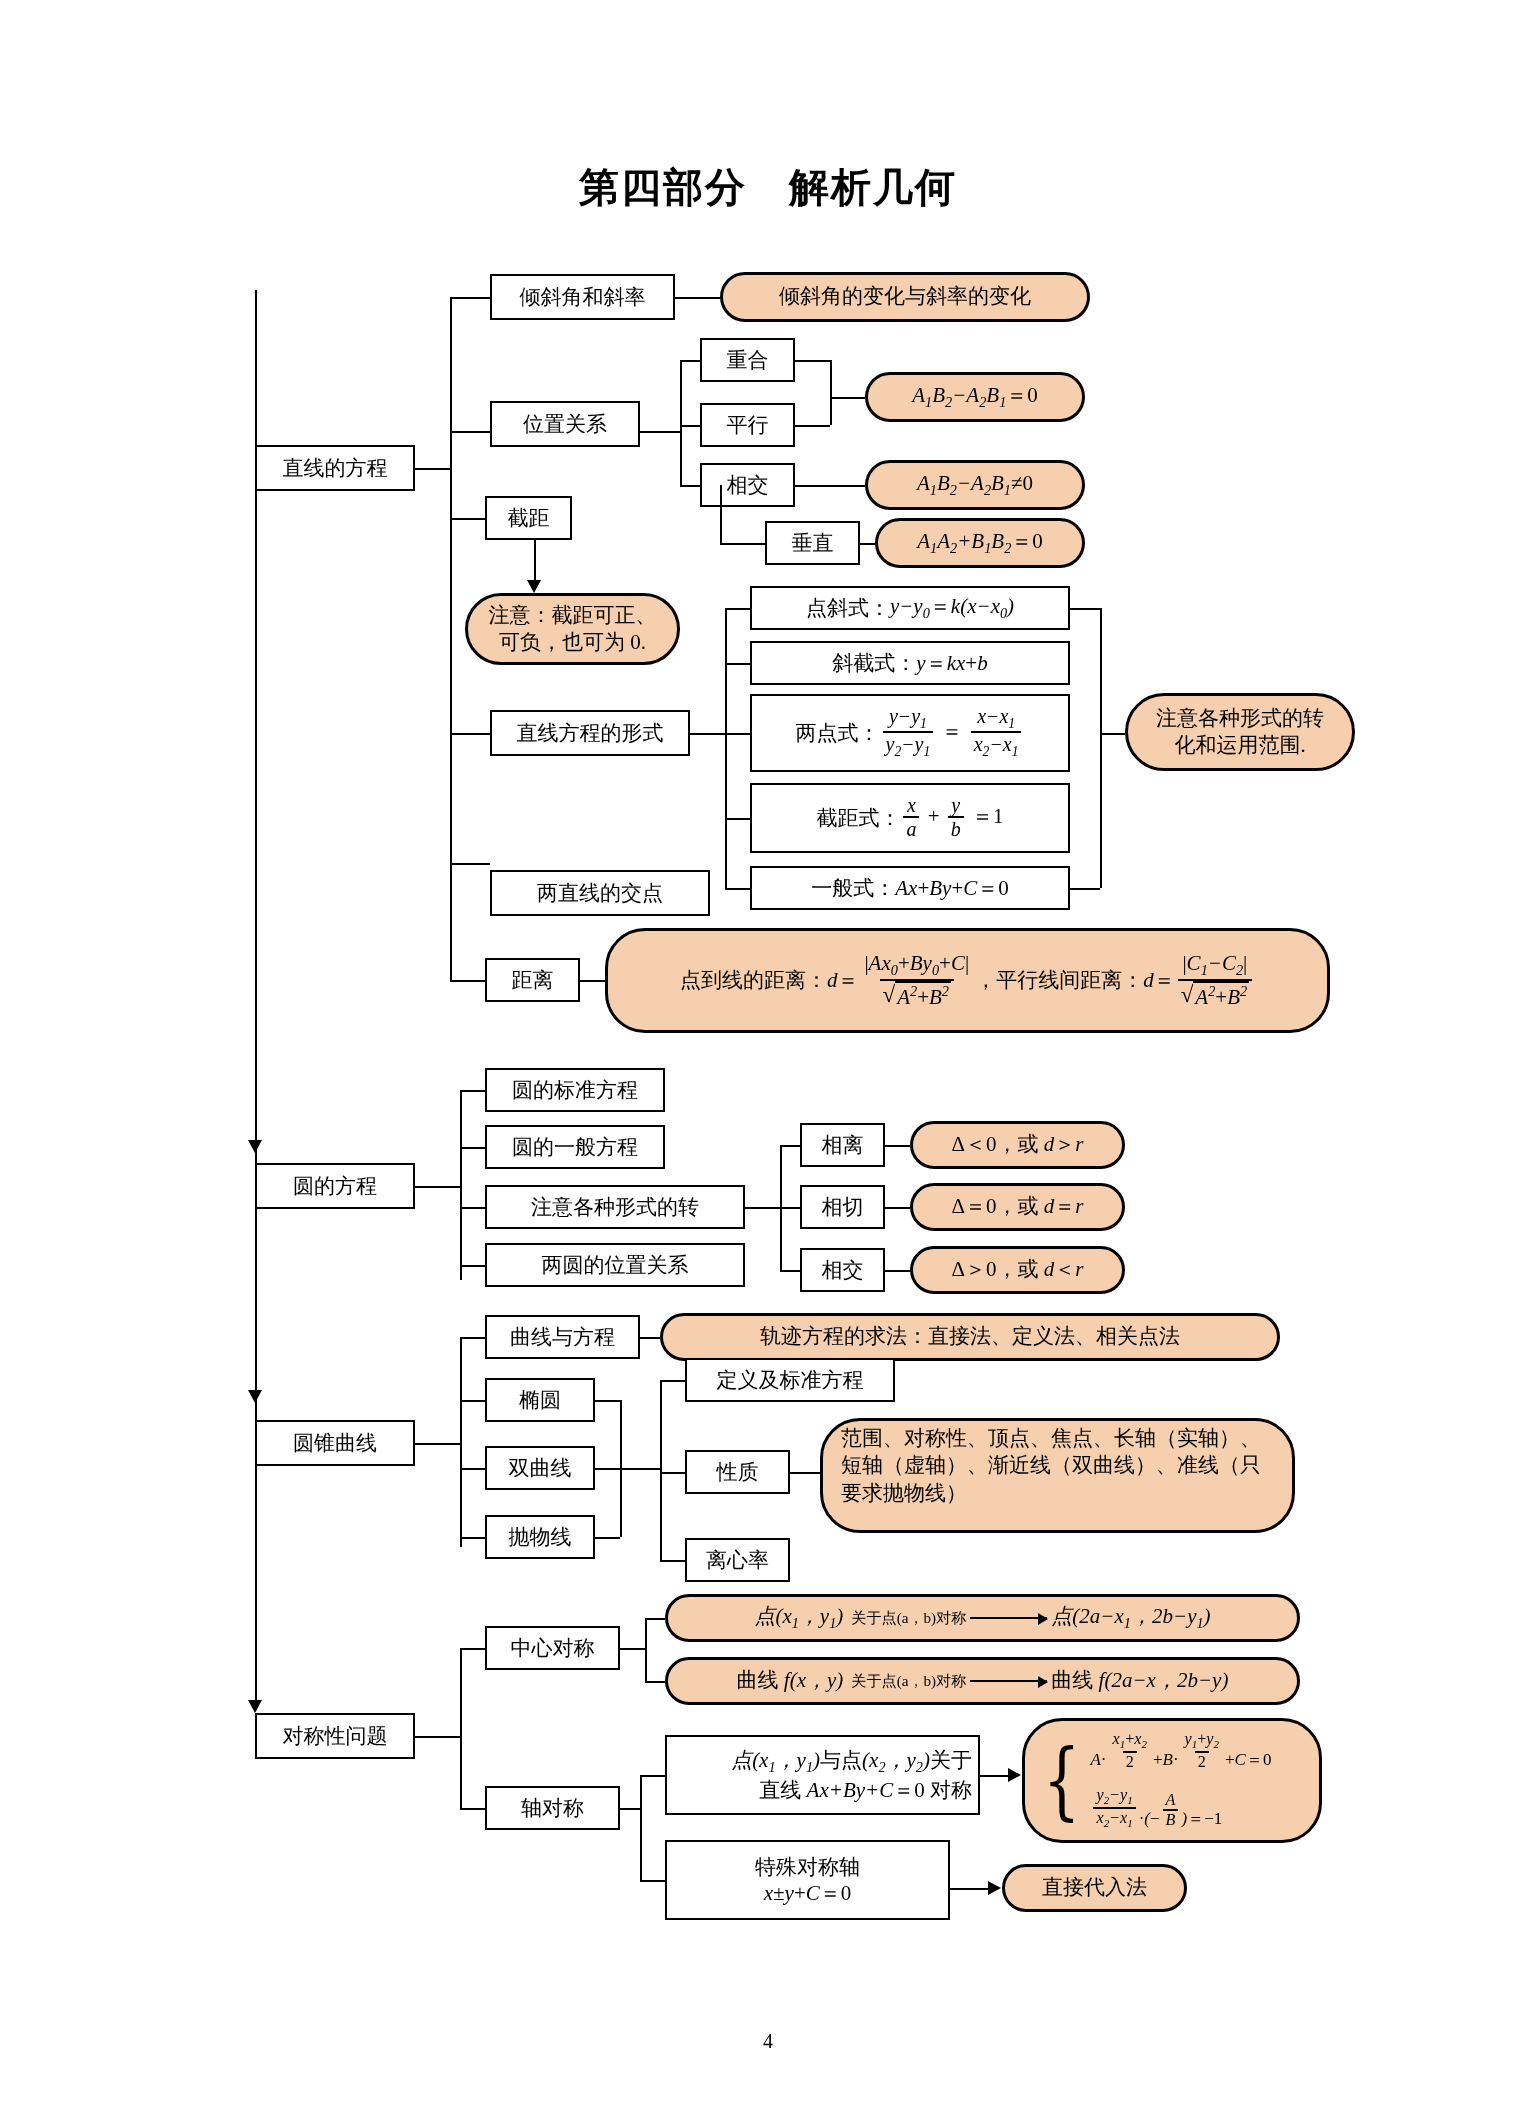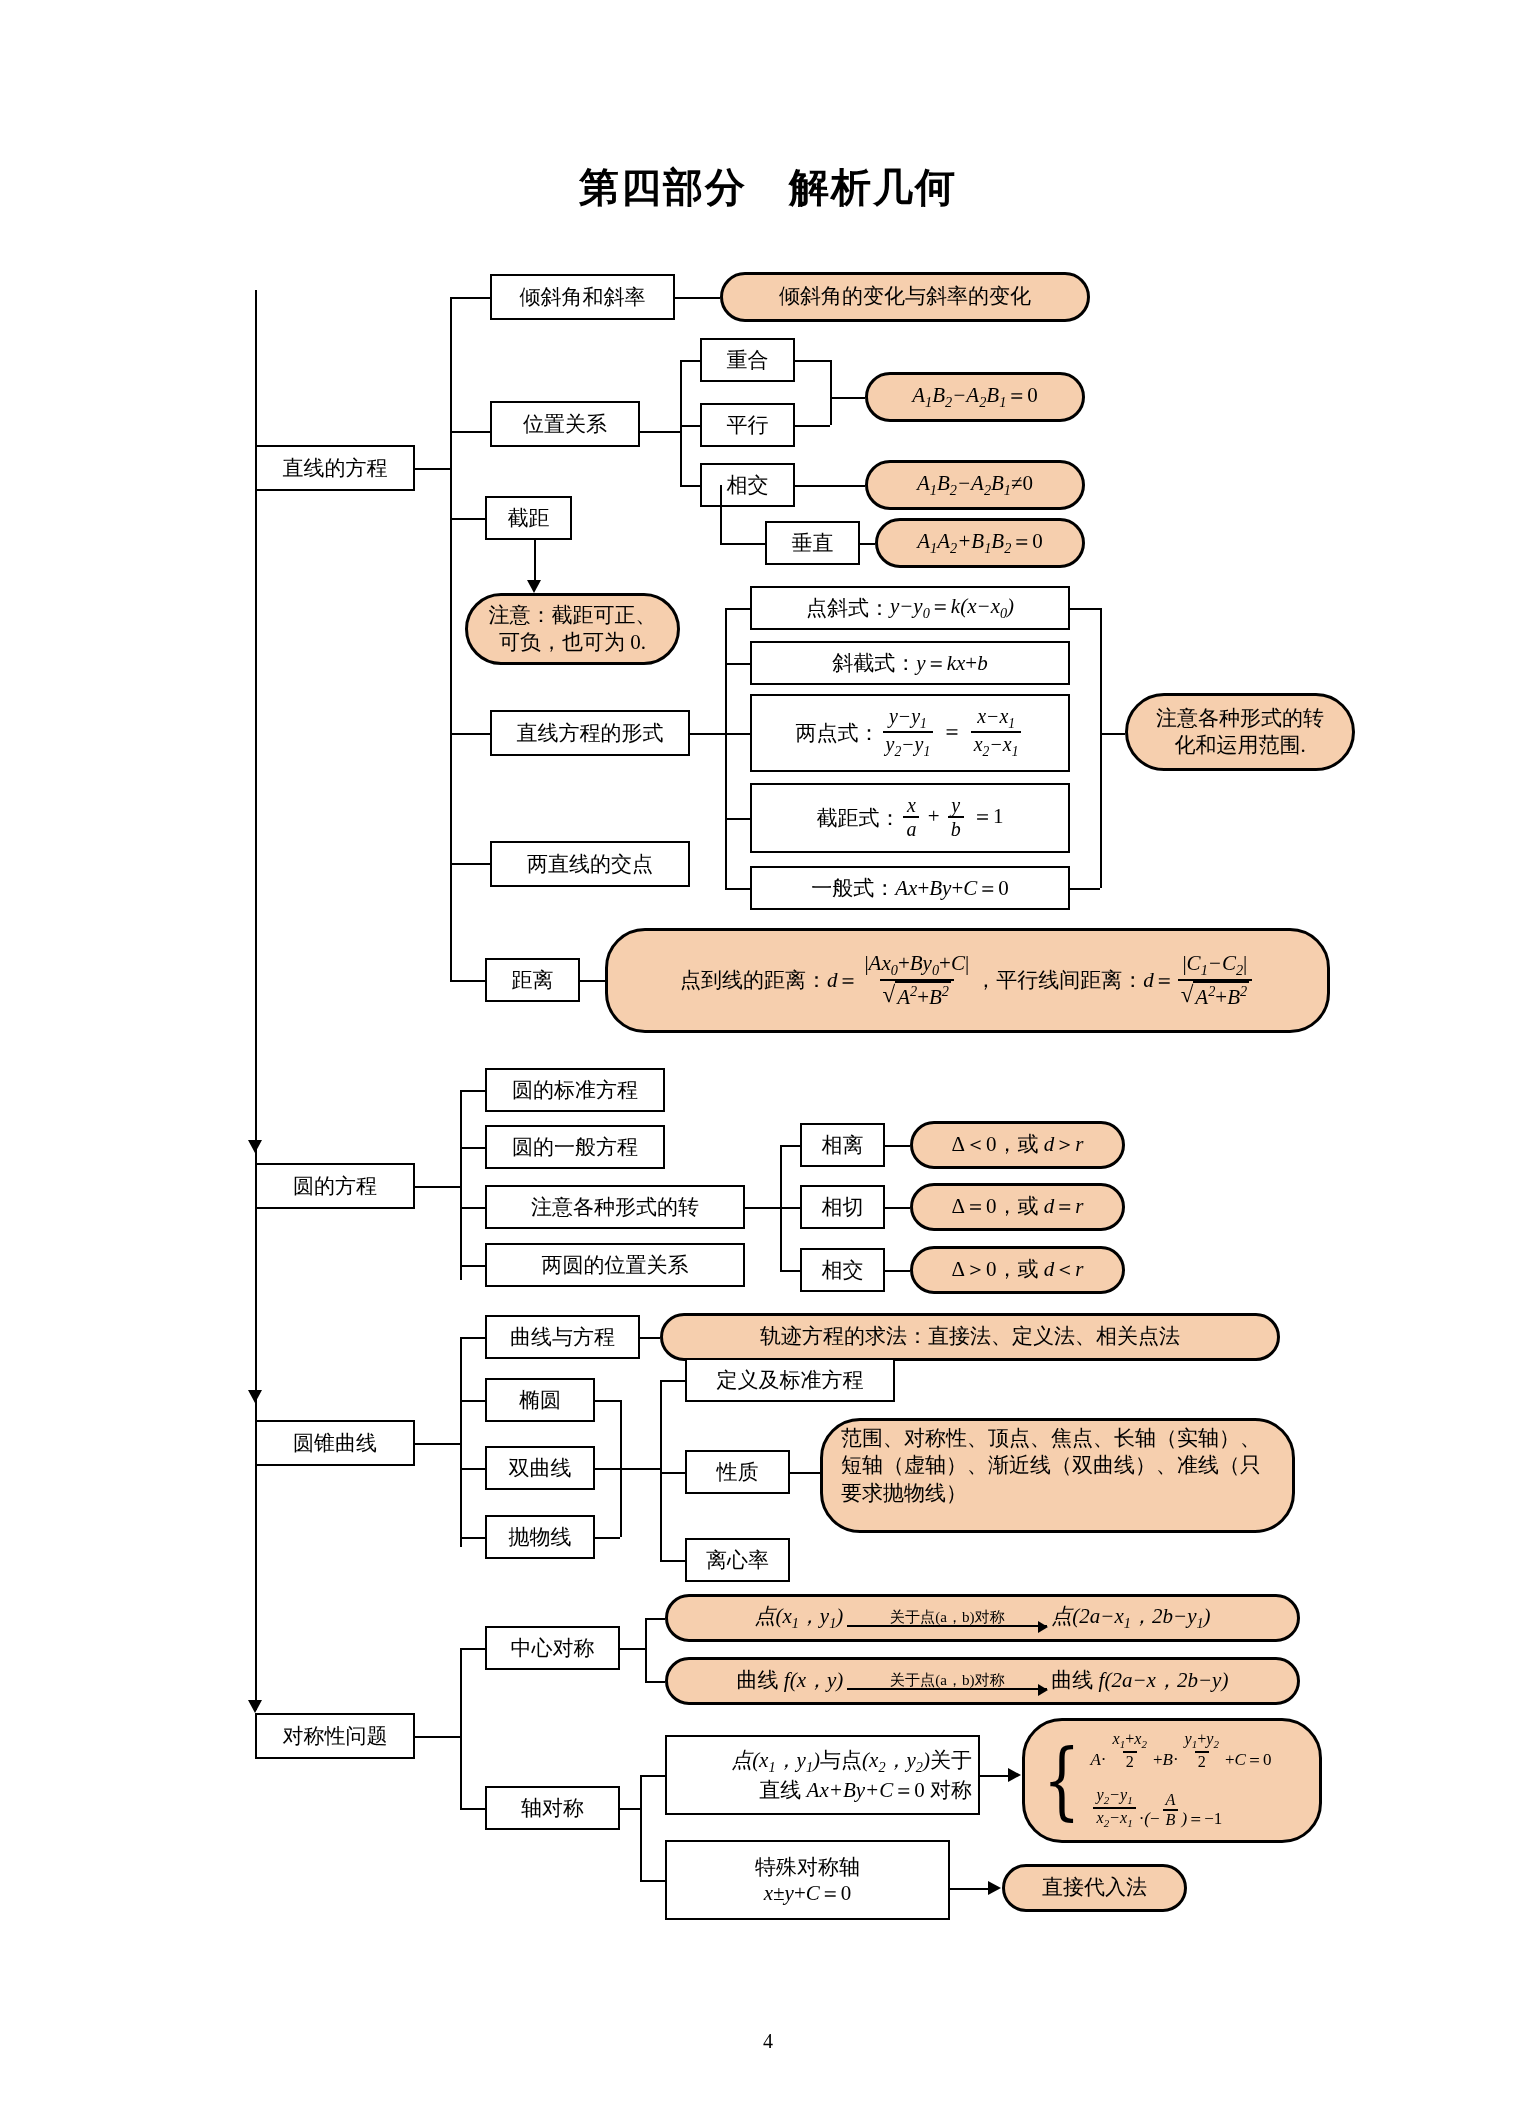--- a/index.html
+++ b/index.html
@@ -38,21 +38,21 @@
   .frac{display:inline-flex;flex-direction:column;align-items:center;
         vertical-align:middle;margin:0 3px;font-size:.95em;}
   .frac .num{padding:0 3px;line-height:1.05;}
   .frac .den{padding:0 3px;border-top:2px solid #000;line-height:1.15;}
   .sq{display:inline-flex;align-items:stretch;}
   .sq .rad{font-size:1.1em;}
   .sq .bar{border-top:2px solid #000;padding:0 2px;}
   sub{font-size:.68em;}
   sup{font-size:.68em;}
 
-  .relarr{display:inline-flex;flex-direction:column;align-items:center;
+  .relarr{display:inline-flex;flex-direction:row;align-items:center;
           margin:0 4px;vertical-align:middle;}
   .relarr .lbl{font-size:.72em;line-height:1.1;padding:0 4px;}
   .relarr .ln{position:relative;border-top:2px solid #000;width:100%;height:0;}
   .relarr .ln:after{content:"";position:absolute;right:-1px;top:-6px;
         border-top:6px solid transparent;border-bottom:6px solid transparent;
         border-left:10px solid #000;}
 
   .brace{display:inline-block;font-size:84px;line-height:.8;
          font-family:"DejaVu Serif",serif;transform:scaleX(.7);}
   .sysrow{display:flex;align-items:flex-end;white-space:nowrap;}
@@ -181,21 +181,21 @@
   <div class="h" style="left:1070px;top:608px;width:30px;"></div>
   <div class="h" style="left:1070px;top:888px;width:30px;"></div>
   <div class="v" style="left:1100px;top:608px;height:280px;"></div>
   <div class="h" style="left:1100px;top:733px;width:25px;"></div>
   <div class="pill" style="left:1125px;top:693px;width:230px;height:78px;flex-direction:column;">
     <span>注意各种形式的转</span>
     <span>化和运用范围.</span>
   </div>
 
   <div class="h" style="left:450px;top:863px;width:40px;"></div>
-  <div class="node" style="left:490px;top:841px;width:200px;height:46px;">两直线的交点</div>
+  <div class="node" style="left:490px;top:870px;width:220px;height:46px;">两直线的交点</div>
 
   <div class="h" style="left:450px;top:980px;width:35px;"></div>
   <div class="node" style="left:485px;top:958px;width:95px;height:44px;">距离</div>
   <div class="h" style="left:580px;top:980px;width:25px;"></div>
   <div class="pill" style="left:605px;top:928px;width:725px;height:105px;">
     <span style="white-space:nowrap;display:flex;align-items:center;">
       <span>点到线的距离：</span>
       <span class="math">d<span class="up">＝</span></span>
       <span class="frac" style="font-size:1em;">
         <span class="num math"><span class="up">|</span>Ax<sub>0</sub><span class="up">+</span>By<sub>0</sub><span class="up">+</span>C<span class="up">|</span></span>

